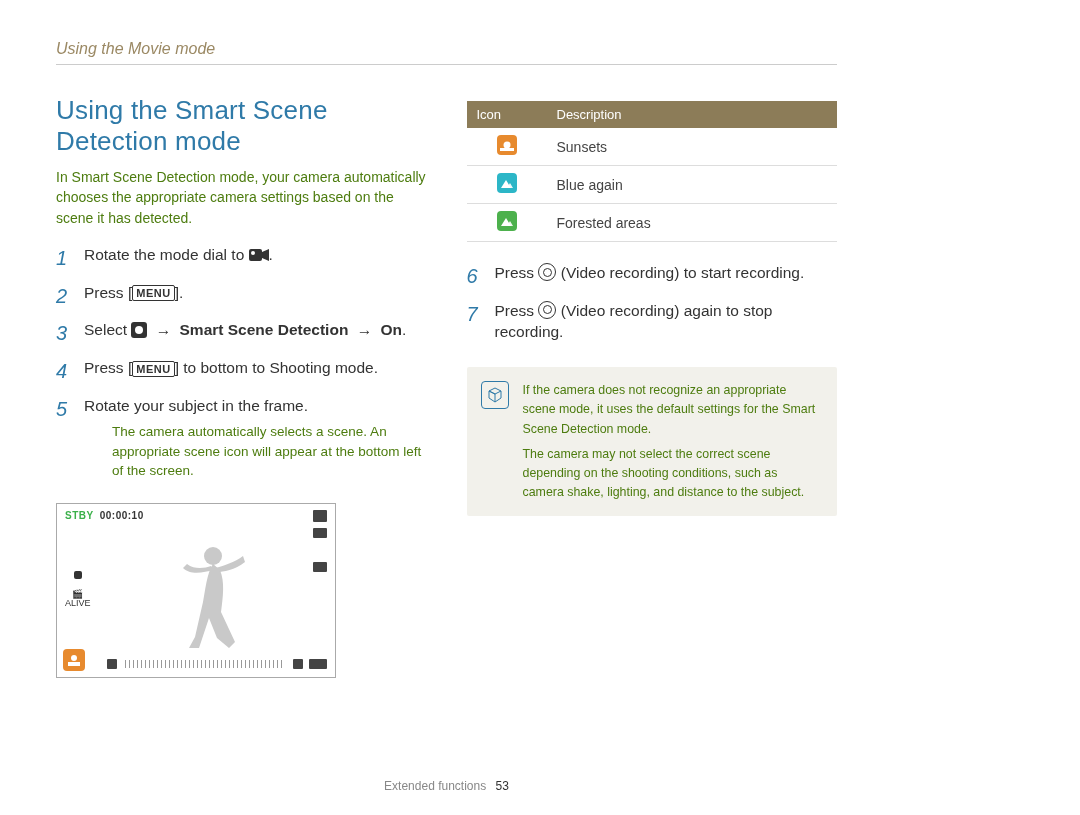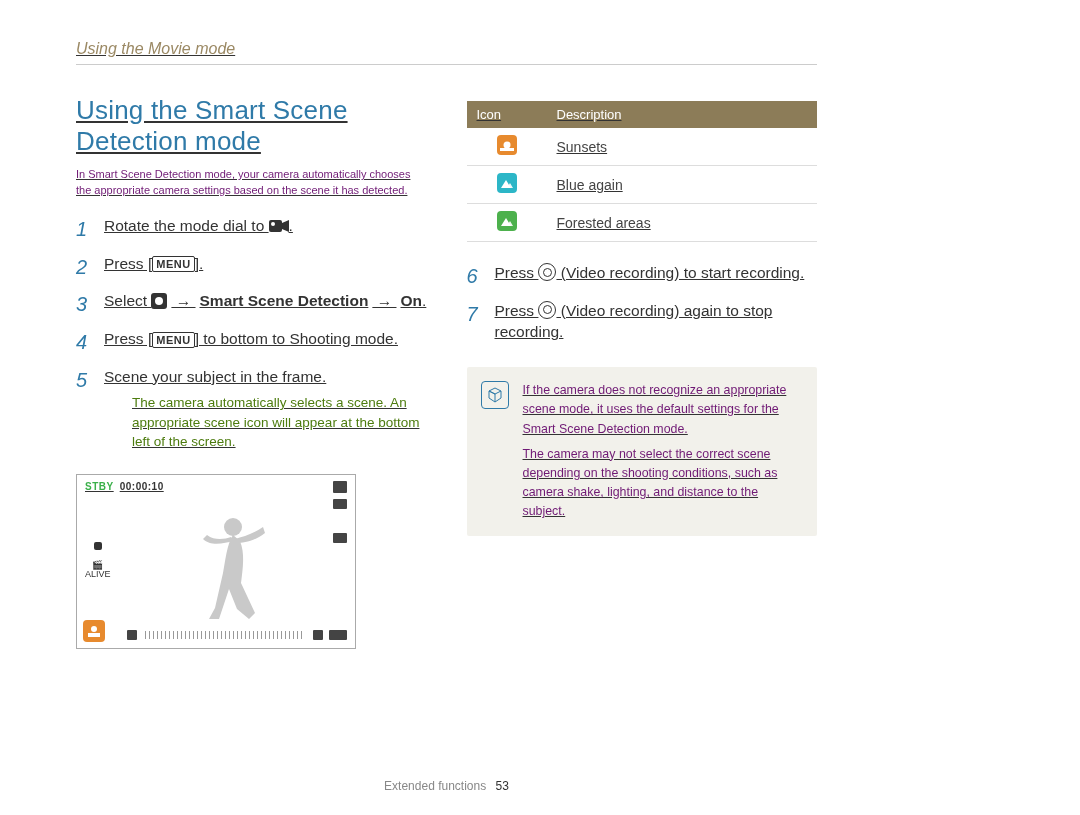--- a/index.html
+++ b/index.html
@@ -6,25 +6,25 @@
     --blue:#2f7aa8;
     --sand:#9b8964;
     --sand-dark:#8c7c58;
     --gray:#555;
     --ltgray:#999;
     --orange:#e78a2e;
     --teal:#2cb6c7;
     --bgwhite:#fff;
   }
   html,body{margin:0;padding:0;background:#fff;font-family:Arial,Helvetica,sans-serif;color:#333;}
-  .page{width:893px;height:815px;box-sizing:border-box;padding:40px 76px 30px;position:relative;text-decoration:underline;}
+  .page{width:893px;height:815px;box-sizing:border-box;padding:40px 56px 30px;position:relative;}
   .section-label{color:var(--sand);font-size:16px;font-style:italic;font-family:'Trebuchet MS',sans-serif;}
   .rule{border:none;border-top:1px solid #ccc;margin:6px 0 0;}
   .title{color:var(--blue);font-size:26px;font-weight:400;margin:30px 0 10px;letter-spacing:.2px;}
-  .intro{font-size:11px;line-height:1.45;color:#701a75;margin:0 0 16px;max-width:460px;}
+  .intro{font-size:14px;line-height:1.45;color:#4d7c0f;margin:0 0 16px;max-width:460px;}
   .two-col{display:flex;gap:40px;}
   .col{flex:1;min-width:0;}
 
   ol.steps{list-style:none;padding:0;margin:4px 0 0;counter-reset:step;}
   ol.steps>li{position:relative;padding-left:28px;margin:0 0 16px;font-size:15.5px;line-height:1.4;}
   ol.steps>li::before{counter-increment:step;content:counter(step);position:absolute;left:0;top:0;color:var(--blue);font-size:20px;font-style:italic;font-family:'Trebuchet MS',sans-serif;}
   .substep{font-size:13.5px;color:#4d7c0f;line-height:1.45;margin:6px 0 0 28px;}
   .menubox{display:inline-block;border:1.5px solid #333;border-radius:2px;padding:0 3px;font-size:11px;font-weight:700;letter-spacing:.5px;vertical-align:middle;line-height:14px;}
   .movie-icon{display:inline-block;width:20px;height:12px;vertical-align:-1px;}
   .arrow{padding:0 4px;}
@@ -50,21 +50,21 @@
   table.icon-table th{background:var(--sand-dark);color:#fff;font-weight:400;text-align:left;padding:6px 10px;font-size:13px;}
   table.icon-table th:first-child{width:60px;}
   table.icon-table td{padding:7px 10px;border-bottom:1px solid #ddd;color:#444;}
   table.icon-table td:first-child{text-align:center;}
   .sq{display:inline-block;width:20px;height:20px;border-radius:4px;position:relative;}
   .sq svg{position:absolute;inset:2px;}
 
   ol.steps.resume{counter-reset:step 5;}
 
   
-  .note{background:#f2f1eb;border-radius:2px;padding:14px 16px 14px 56px;position:relative;margin-top:24px;font-size:12.4px;line-height:1.55;color:#701a75;}
+  .note{background:#f2f1eb;border-radius:2px;padding:14px 16px 14px 56px;position:relative;margin-top:24px;font-size:12.4px;line-height:1.55;color:#4d7c0f;}
   .note .note-icon{position:absolute;left:14px;top:14px;width:26px;height:26px;border:1.5px solid var(--blue);border-radius:4px;display:flex;align-items:center;justify-content:center;color:var(--blue);font-size:14px;}
   .note p{margin:0 0 6px;}
   .note p:last-child{margin:0;}
 
   .footer{position:absolute;bottom:22px;left:0;right:0;text-align:center;font-size:12px;color:#888;}
   .footer .pg{color:#333;margin-left:6px;}
 
   .record-circle{display:inline-block;width:16px;height:16px;border:1.5px solid #333;border-radius:50%;vertical-align:-3px;position:relative;}
   .record-circle::after{content:"";position:absolute;inset:3.5px;border:1px solid #333;border-radius:50%;}
 
@@ -96,21 +96,21 @@
         <li>
           <span>Press [</span><span class="menubox">MENU</span><span>].</span>
         </li>
         <li>
           <span>Select </span><span class="cam-icon"></span><span class="arrow bold"> → </span><span class="bold">Smart Scene Detection</span><span class="arrow bold"> → </span><span class="bold">On</span><span>.</span>
         </li>
         <li>
           <span>Press [</span><span class="menubox">MENU</span><span>] to bottom to Shooting mode.</span>
         </li>
         <li>
-          <span>Scene your subject in the frame.</span>
+          <span>Rotate your subject in the frame.</span>
           <div class="substep">The camera automatically selects a scene. An appropriate scene icon will appear at the bottom left of the screen.</div>
         </li>
       </ol>
 
       <div class="preview">
         <div class="bar-top">
           <span class="stby">STBY</span>
           <span class="time">00:00:10</span>
         </div>
         <div class="corner-icons">

